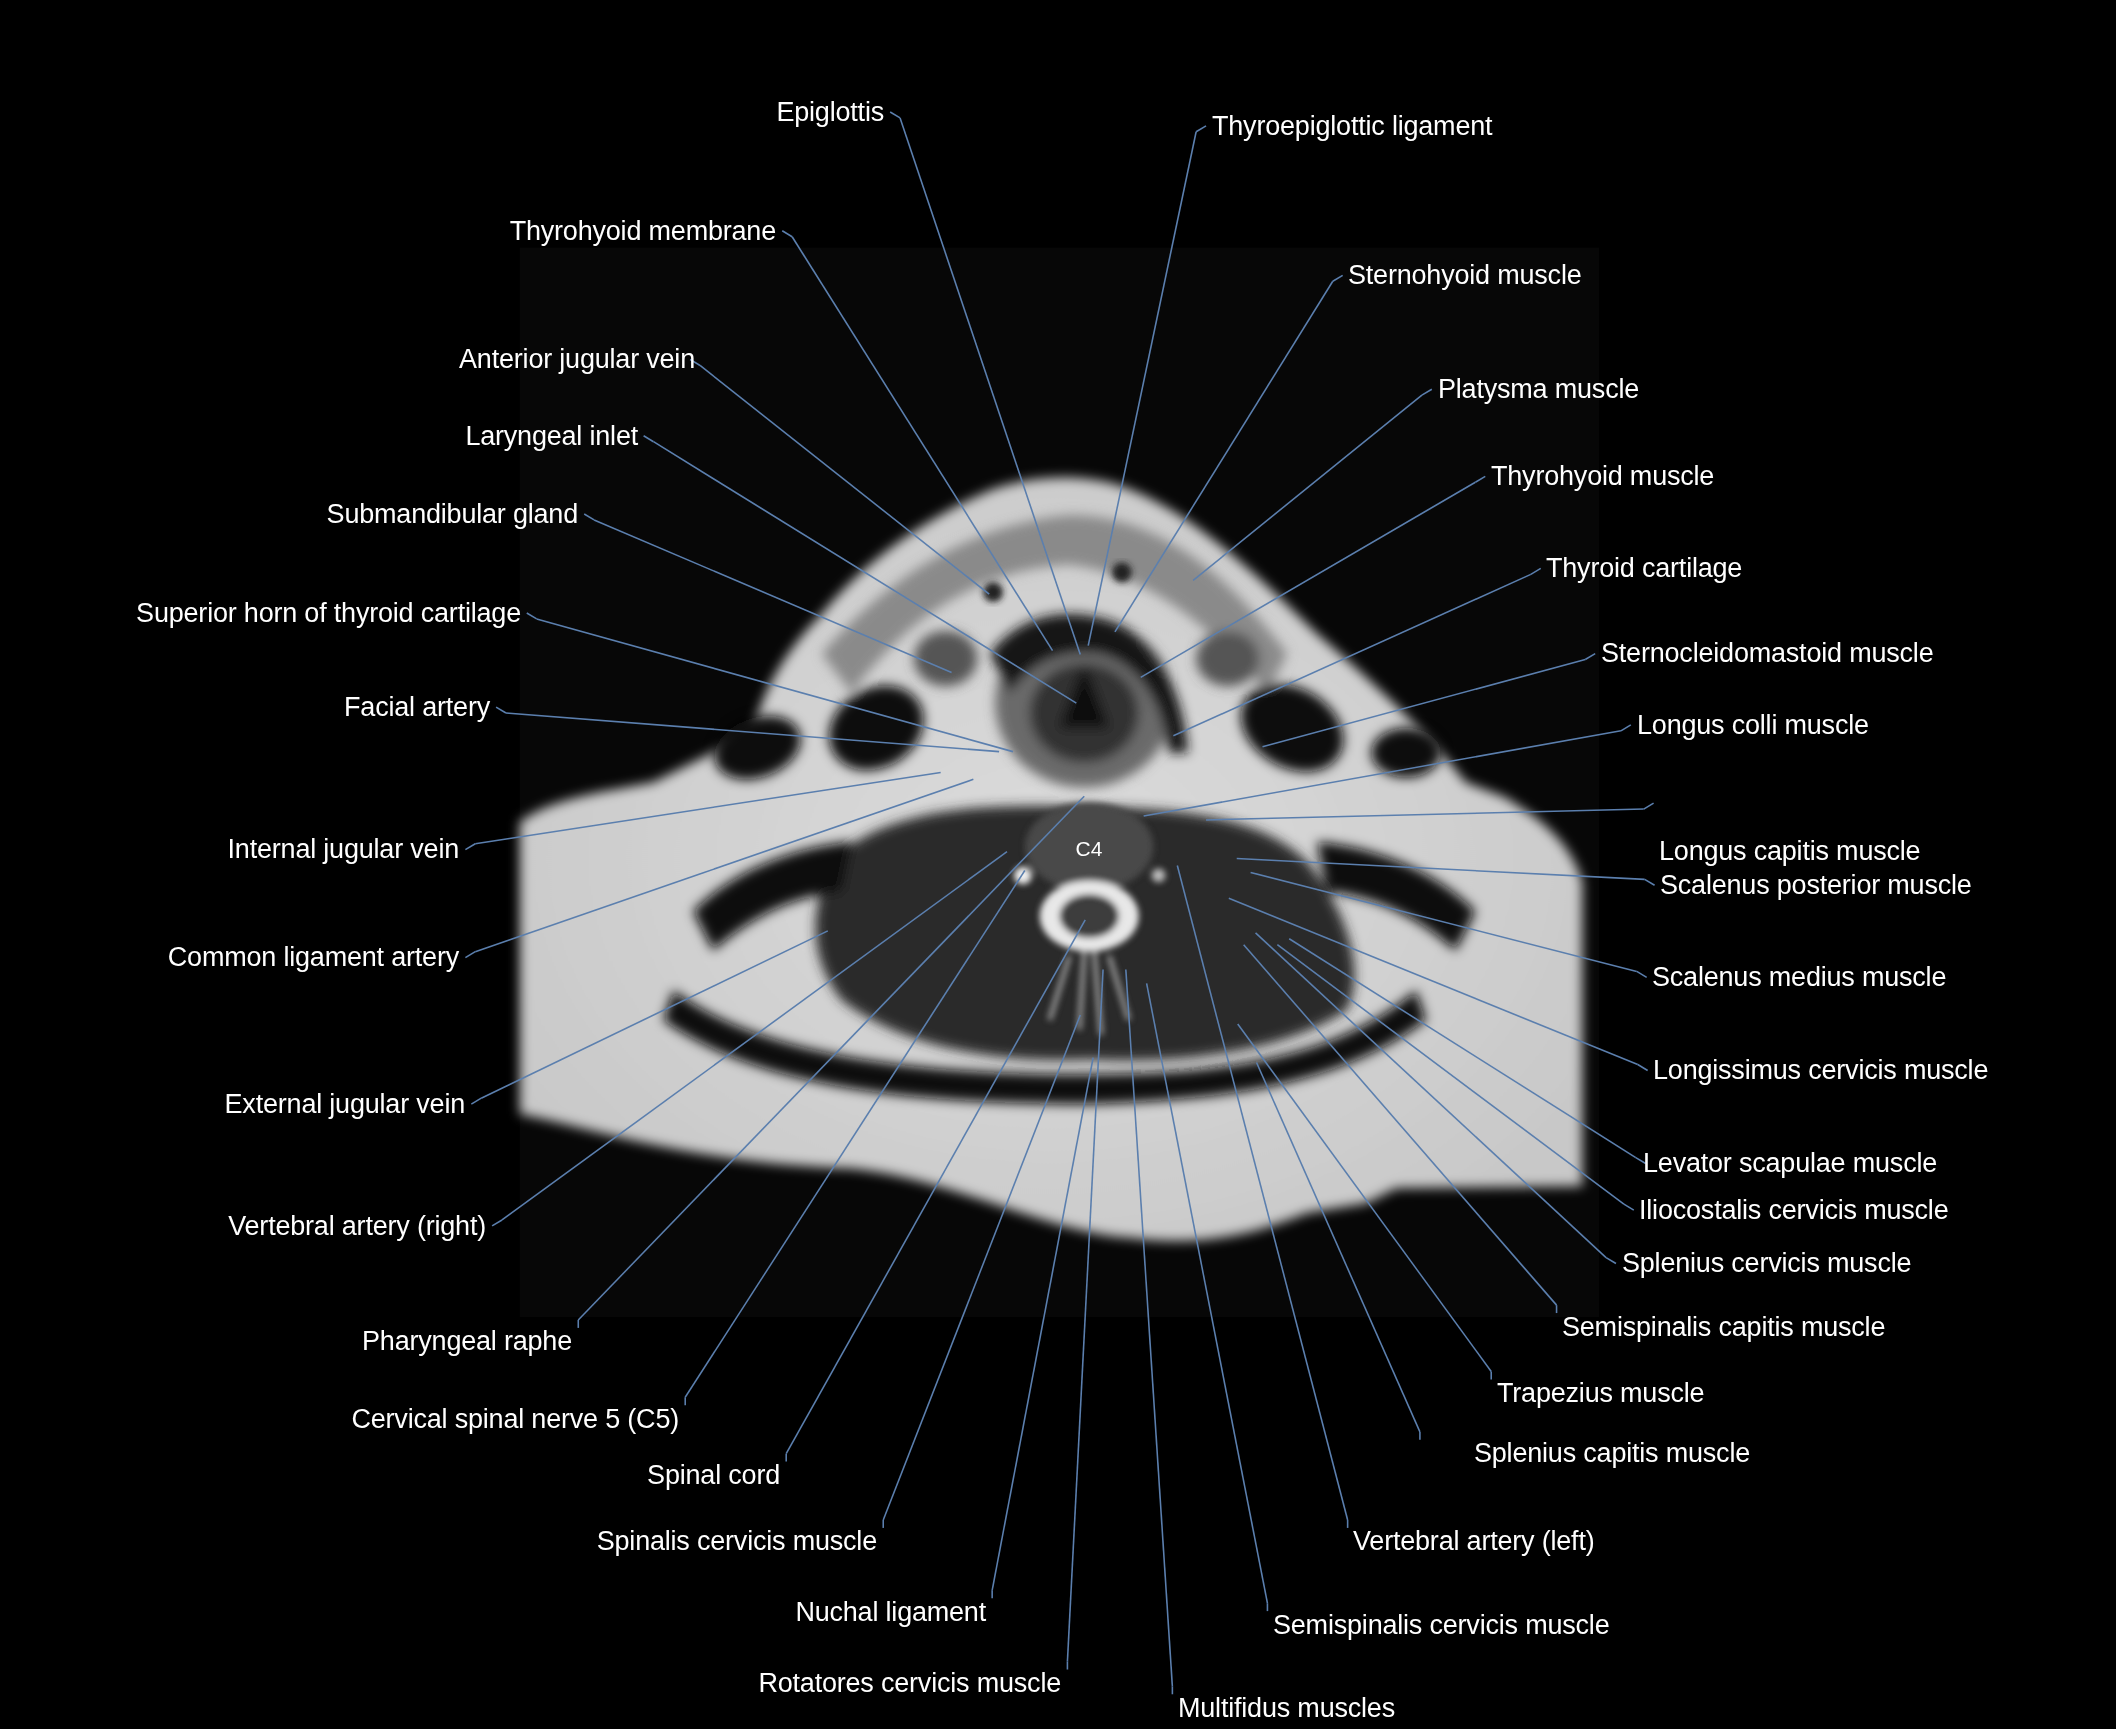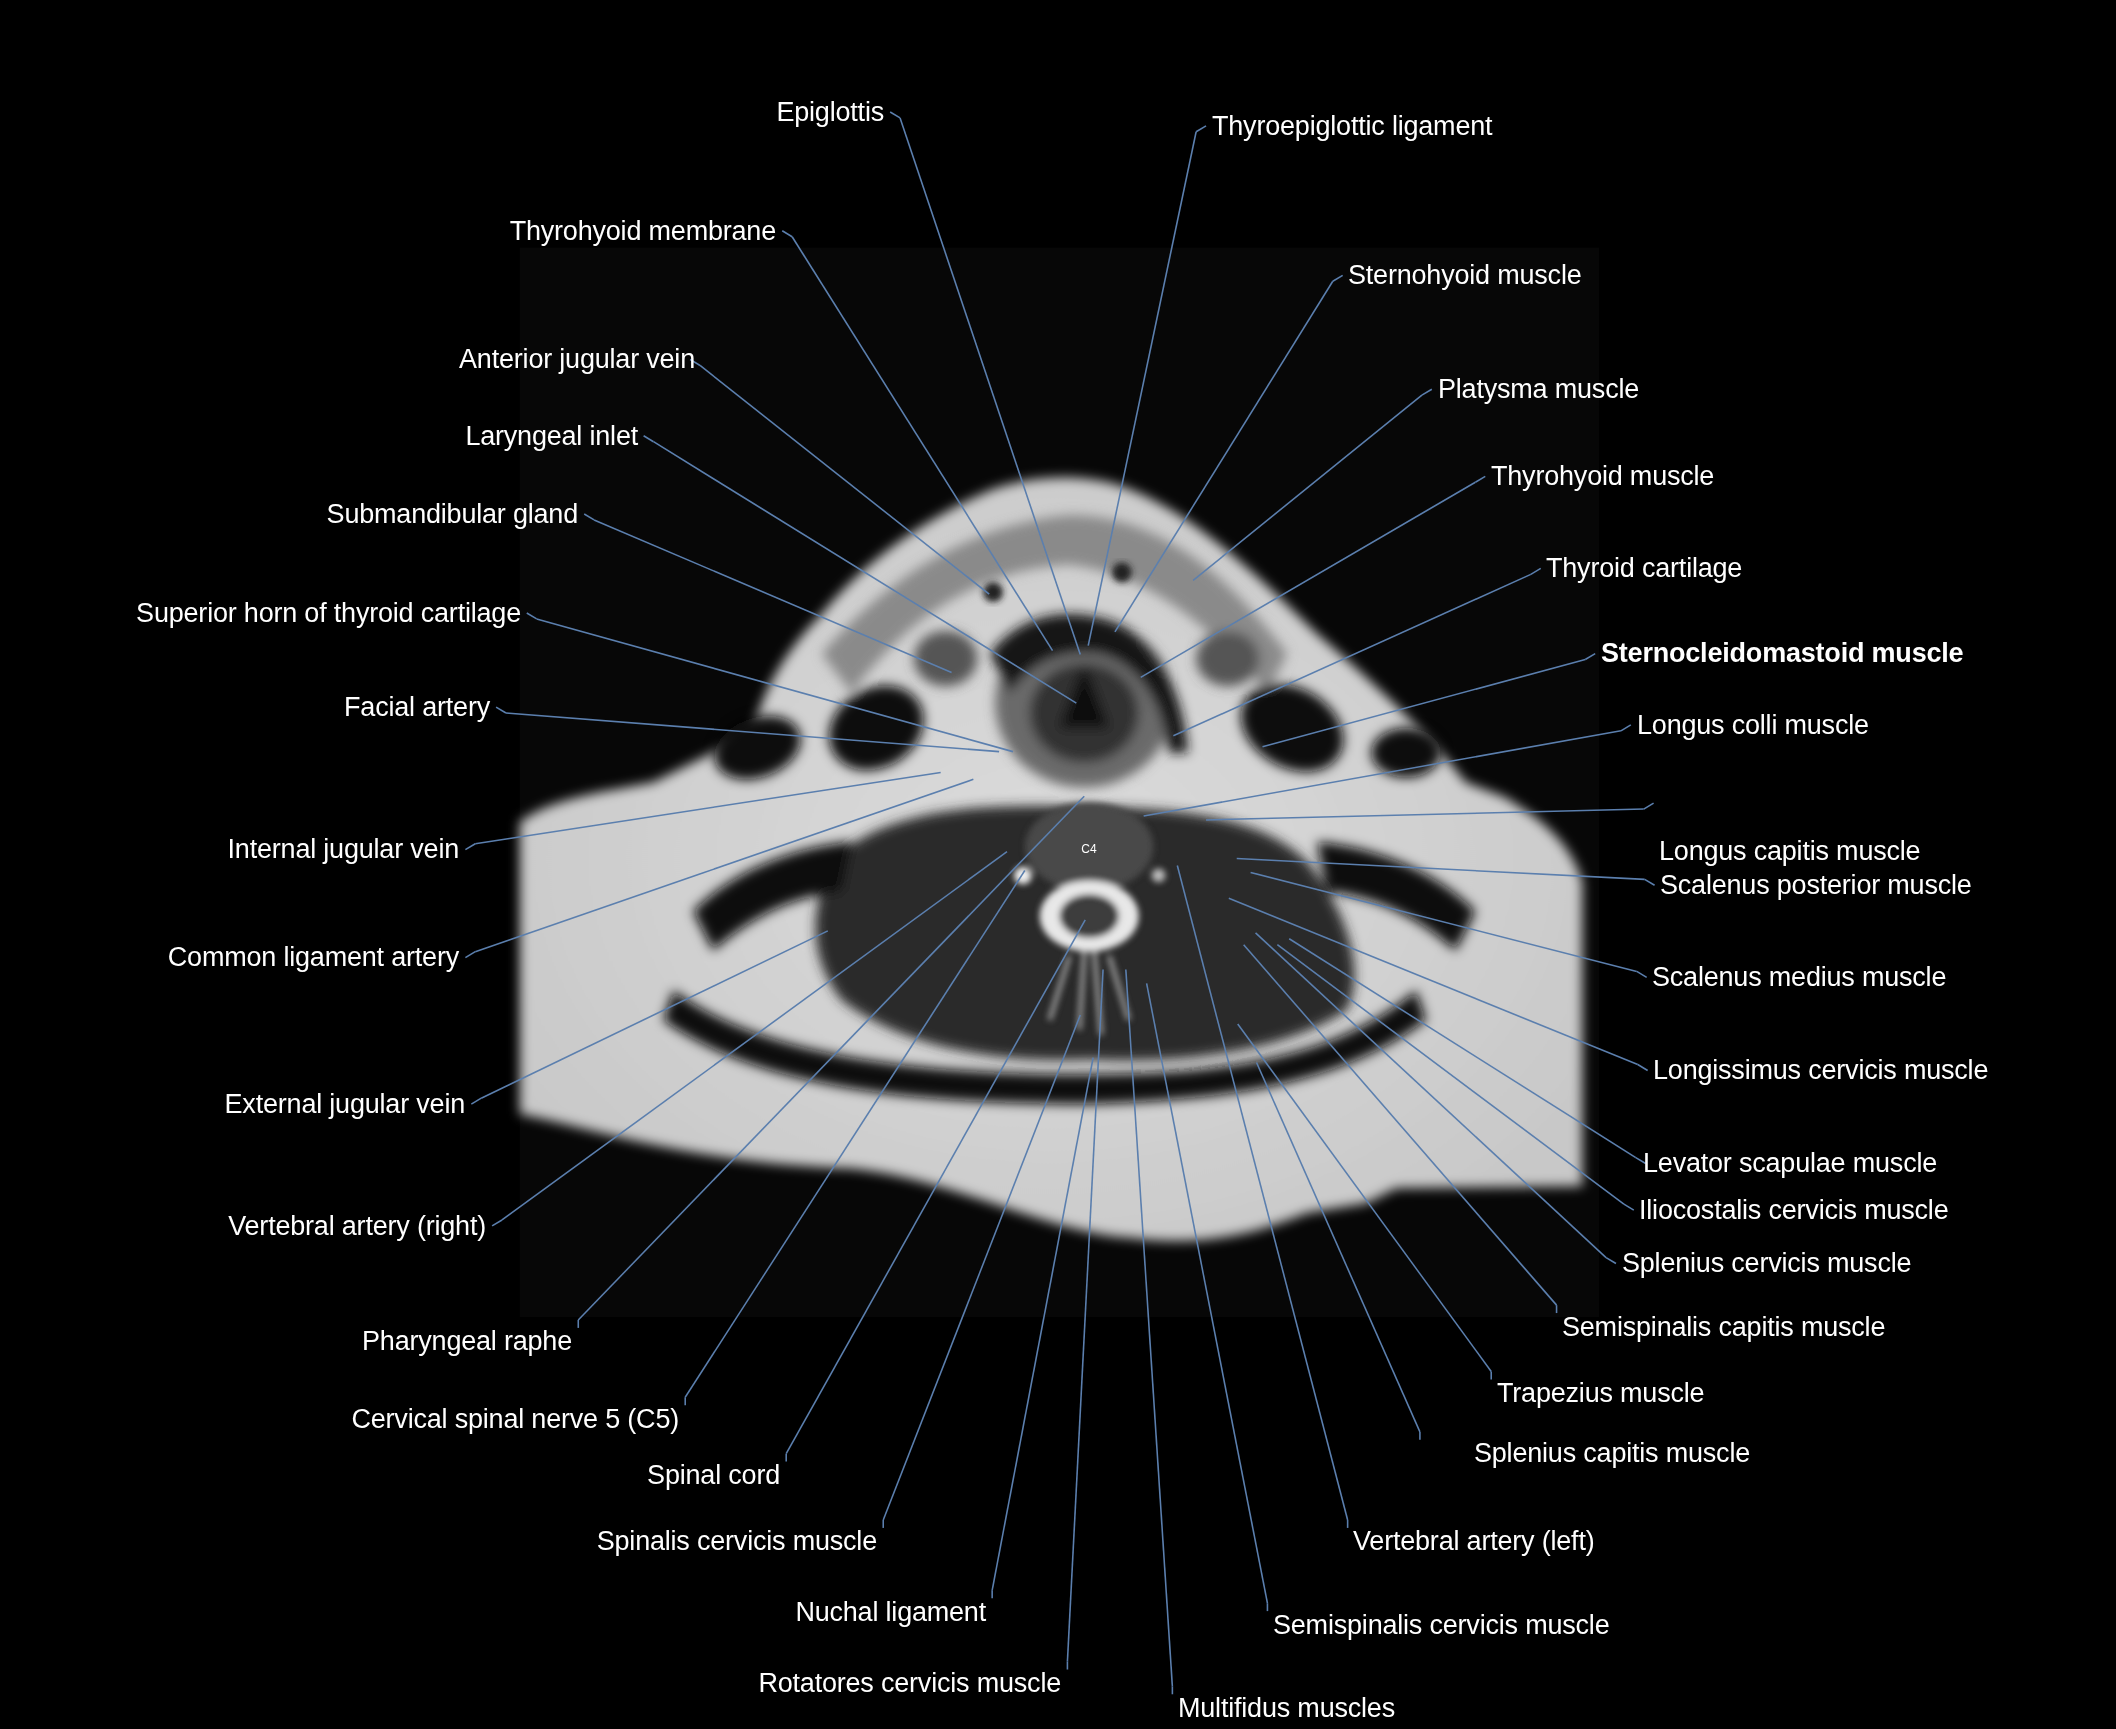--- a/index.html
+++ b/index.html
@@ -3,21 +3,21 @@
 <meta charset="utf-8">
 <style>
   html, body { margin:0; padding:0; background:#000; }
   body { width:2117px; height:1730px; position:relative; overflow:hidden;
          font-family:"Liberation Sans", sans-serif; }
   #stage { position:absolute; left:0; top:0; width:2117px; height:1730px; }
   svg#mri { position:absolute; left:0; top:0; }
   .lbl { position:absolute; color:#fff; font-size:27px; line-height:32px;
          white-space:nowrap; letter-spacing:-0.2px; transform:translateY(-50%); }
   .lbl.right-anchor { transform:translate(-100%,-50%); }
-  .vert-label { position:absolute; color:#fff; font-size:12px; transform:translate(-50%,-50%); }
+  .vert-label { position:absolute; color:#fff; font-size:21px; transform:translate(-50%,-50%); }
 </style>
 </head>
 <body>
 
 <div id="stage">
   <svg id="mri" width="2117" height="1730" viewBox="0 0 2138 1747">
     <defs>
       <filter id="blur6">
           <feGaussianBlur stdDeviation="6"></feGaussianBlur>
         </filter>
@@ -195,21 +195,21 @@
       <div class="lbl right-anchor" style="left: 679px; top: 1419px;">Cervical spinal nerve 5 (C5)</div>
       <div class="lbl right-anchor" style="left: 780px; top: 1475px;">Spinal cord</div>
       <div class="lbl right-anchor" style="left: 877px; top: 1541px;">Spinalis cervicis muscle</div>
       <div class="lbl right-anchor" style="left: 986px; top: 1612px; text-align: right;">Nuchal ligament</div>
       <div class="lbl right-anchor" style="left: 1061px; top: 1683px;">Rotatores cervicis muscle</div>
       <div class="lbl" style="left: 1212px; top: 126px;">Thyroepiglottic ligament</div>
       <div class="lbl" style="left: 1348px; top: 275px;">Sternohyoid muscle</div>
       <div class="lbl" style="left: 1438px; top: 389px;">Platysma muscle</div>
       <div class="lbl" style="left: 1491px; top: 476px;">Thyrohyoid muscle</div>
       <div class="lbl" style="left: 1546px; top: 568px;">Thyroid cartilage</div>
-      <div class="lbl" style="left: 1601px; top: 653px; font-weight: bold;">Sternocleidomastoid muscle</div>
+      <div class="lbl" style="left: 1601px; top: 653px;">Sternocleidomastoid muscle</div>
       <div class="lbl" style="left: 1637px; top: 725px;">Longus colli muscle</div>
       <div class="lbl" style="left: 1659px; top: 803px; margin-top: 48px;">Longus capitis muscle</div>
       <div class="lbl" style="left: 1660px; top: 885px;">Scalenus posterior muscle</div>
       <div class="lbl" style="left: 1652px; top: 977px;">Scalenus medius muscle</div>
       <div class="lbl" style="left: 1653px; top: 1070px;">Longissimus cervicis muscle</div>
       <div class="lbl" style="left: 1643px; top: 1163px; text-align: center;">Levator scapulae muscle</div>
       <div class="lbl" style="left: 1639px; top: 1210px;">Iliocostalis cervicis muscle</div>
       <div class="lbl" style="left: 1622px; top: 1263px;">Splenius cervicis muscle</div>
       <div class="lbl" style="left: 1562px; top: 1327px;">Semispinalis capitis muscle</div>
       <div class="lbl" style="left: 1497px; top: 1393px;">Trapezius muscle</div>

